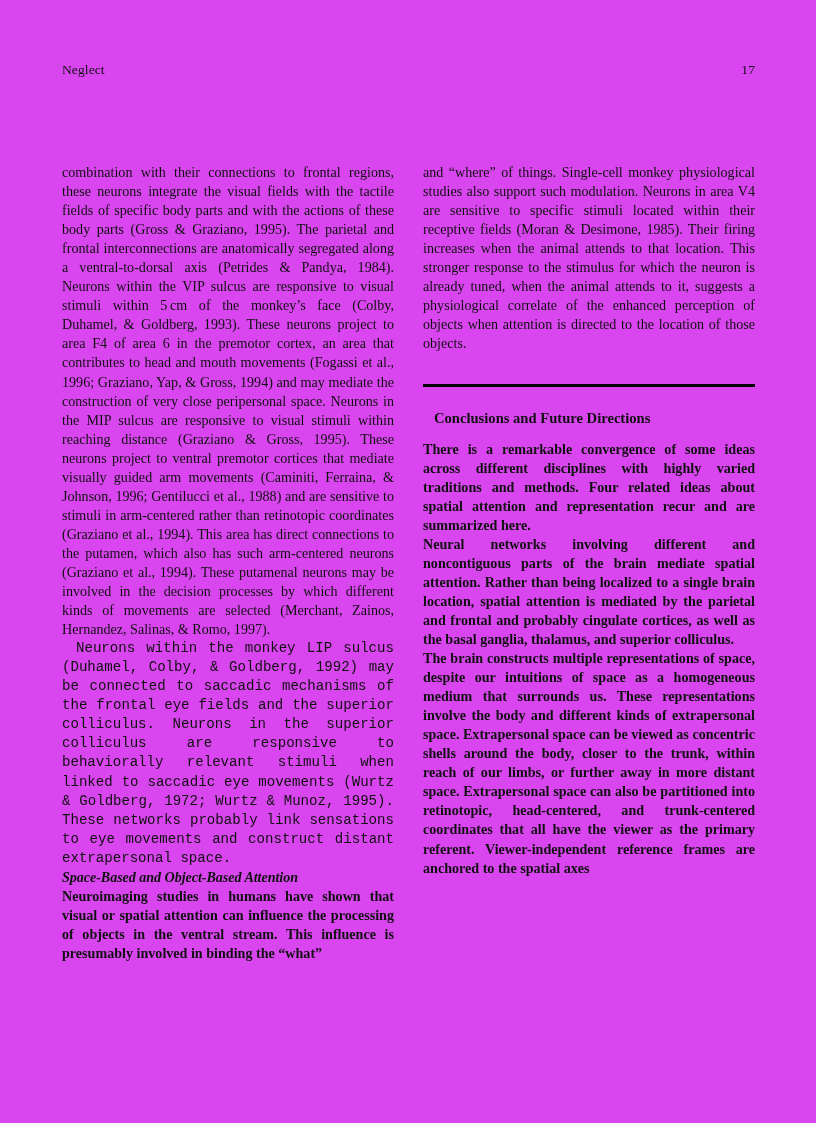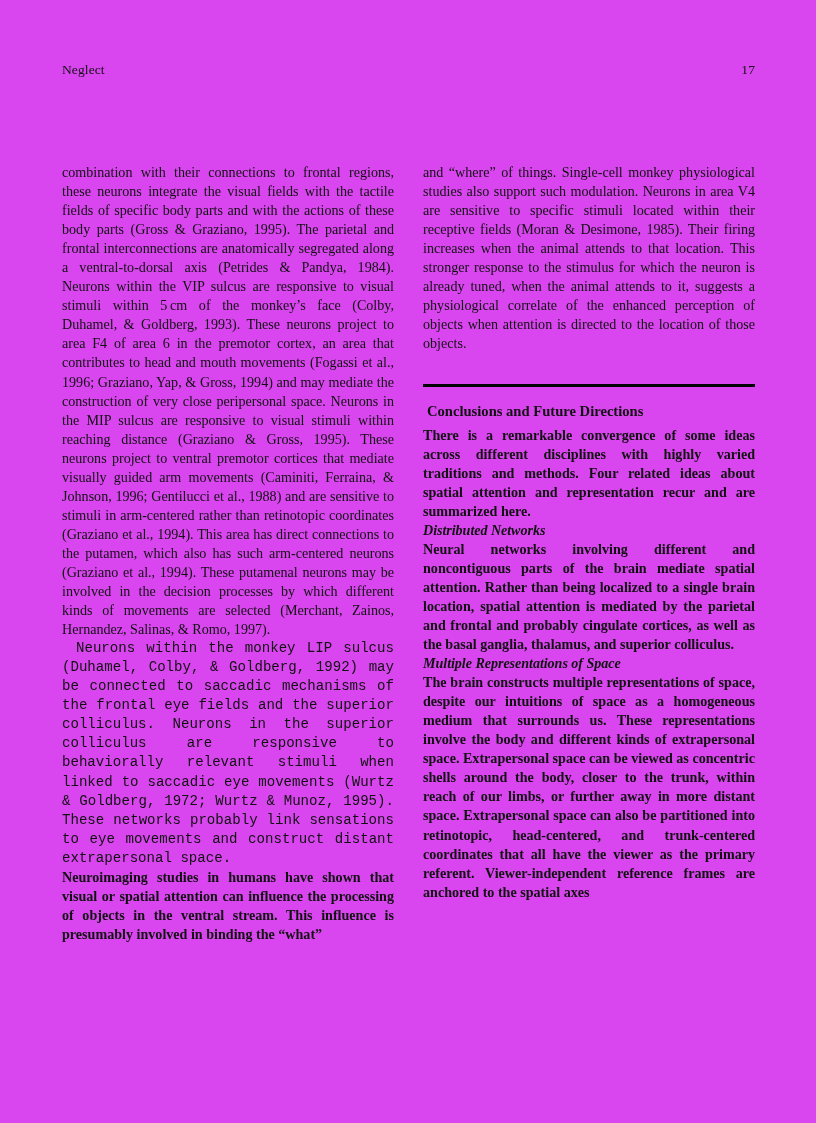--- a/index.html
+++ b/index.html
@@ -74,21 +74,21 @@
   h3.head-bi {
     margin: 0;
     font-size: 14.1px;
     line-height: 19.05px;
     font-weight: bold;
     font-style: italic;
     text-align: left;
     letter-spacing: -0.05px;
   }
   h2.head-b {
-    margin: 4px;
+    margin: 11px;
     font-size: 14.6px;
     line-height: 19.05px;
     font-weight: bold;
     font-style: normal;
     text-align: left;
   }
   h3.head-b-sub {
     margin: 0;
     font-size: 14.1px;
     line-height: 19.05px;
@@ -122,42 +122,41 @@
   </div>
 
   <div class="columns">
 
     <div class="col">
 
       <p class="para">combination with their connections to frontal regions, these neurons integrate the visual fields with the tactile fields of specific body parts and with the actions of these body parts (Gross &amp; Graziano, 1995). The parietal and frontal interconnections are anatomically segregated along a ventral-to-dorsal axis (Petrides &amp; Pandya, 1984). Neurons within the VIP sulcus are responsive to visual stimuli within 5 cm of the monkey’s face (Colby, Duhamel, &amp; Goldberg, 1993). These neurons project to area F4 of area 6 in the premotor cortex, an area that contributes to head and mouth movements (Fogassi et al., 1996; Graziano, Yap, &amp; Gross, 1994) and may mediate the construction of very close peripersonal space. Neurons in the MIP sulcus are responsive to visual stimuli within reaching distance (Graziano &amp; Gross, 1995). These neurons project to ventral premotor cortices that mediate visually guided arm movements (Caminiti, Ferraina, &amp; Johnson, 1996; Gentilucci et al., 1988) and are sensitive to stimuli in arm-centered rather than retinotopic coordinates (Graziano et al., 1994). This area has direct connections to the putamen, which also has such arm-centered neurons (Graziano et al., 1994). These putamenal neurons may be involved in the decision processes by which different kinds of movements are selected (Merchant, Zainos, Hernandez, Salinas, &amp; Romo, 1997).</p>
 
       <p class="para indent">Neurons within the monkey LIP sulcus (Duhamel, Colby, &amp; Goldberg, 1992) may be connected to saccadic mechanisms of the frontal eye fields and the superior colliculus. Neurons in the superior colliculus are responsive to behaviorally relevant stimuli when linked to saccadic eye movements (Wurtz &amp; Goldberg, 1972; Wurtz &amp; Munoz, 1995). These networks probably link sensations to eye movements and construct distant extrapersonal space.</p>
 
+      <h3 class="head-bi gap-before-head">Space-Based and Object-Based Attention</h3>
 
       <p class="para gap-after-head">Neuroimaging studies in humans have shown that visual or spatial attention can influence the processing of objects in the ventral stream. This influence is presumably involved in binding the “what”</p>
 
     </div>
 
     <div class="col">
 
       <p class="para">and “where” of things. Single-cell monkey physiological studies also support such modulation. Neurons in area V4 are sensitive to specific stimuli located within their receptive fields (Moran &amp; Desimone, 1985). Their firing increases when the animal attends to that location. This stronger response to the stimulus for which the neuron is already tuned, when the animal attends to it, suggests a physiological correlate of the enhanced perception of objects when attention is directed to the location of those objects.</p>
 
       <div class="gap-before-rule">
         <hr class="section-rule">
       </div>
 
       <h2 class="head-b">Conclusions and Future Directions</h2>
 
 
       <p class="para gap-after-head">There is a remarkable convergence of some ideas across different disciplines with highly varied traditions and methods. Four related ideas about spatial attention and representation recur and are summarized here.</p>
 
-      <h3 class="head-bi gap-before-head">Distributed Networks</h3>
 
       <p class="para gap-after-head">Neural networks involving different and noncontiguous parts of the brain mediate spatial attention. Rather than being localized to a single brain location, spatial attention is mediated by the parietal and frontal and probably cingulate cortices, as well as the basal ganglia, thalamus, and superior colliculus.</p>
 
-      <h3 class="head-bi gap-before-head">Multiple Representations of Space</h3>
 
       <p class="para gap-after-head continues">The brain constructs multiple representations of space, despite our intuitions of space as a homogeneous medium that surrounds us. These representations involve the body and different kinds of extrapersonal space. Extrapersonal space can be viewed as concentric shells around the body, closer to the trunk, within reach of our limbs, or further away in more distant space. Extrapersonal space can also be partitioned into retinotopic, head-centered, and trunk-centered coordinates that all have the viewer as the primary referent. Viewer-independent reference frames are anchored to the spatial axes</p>
 
     </div>
 
   </div>
 </div>
 
 </body></html>

